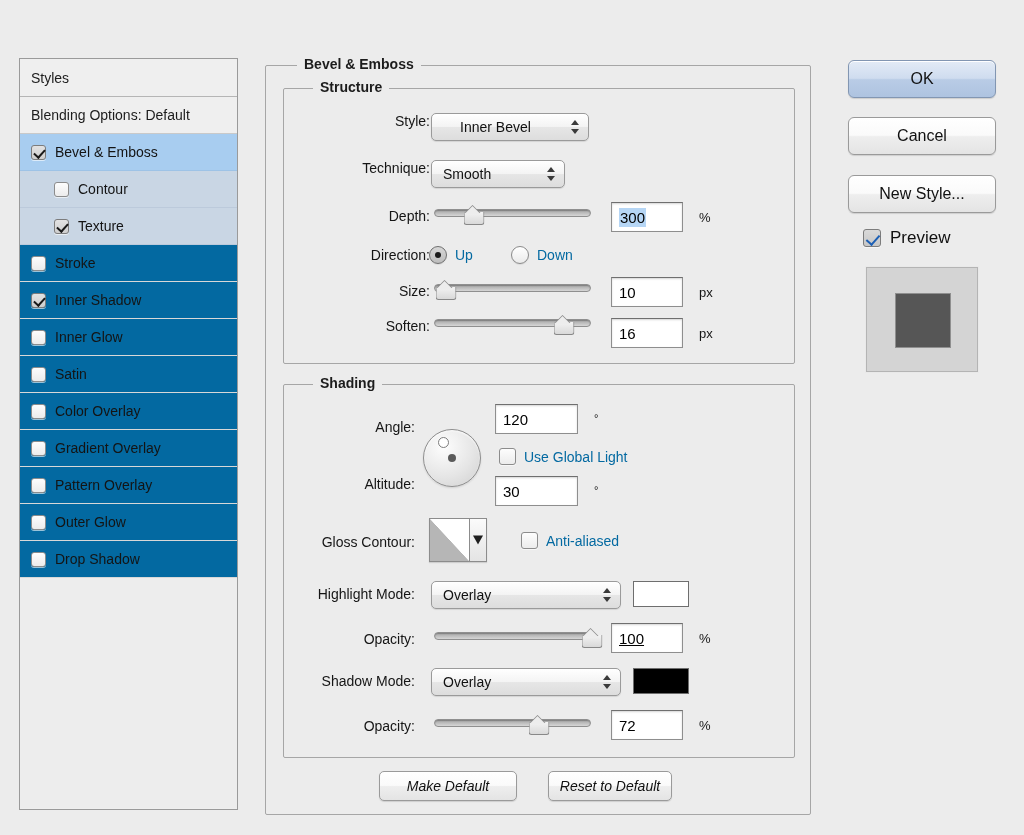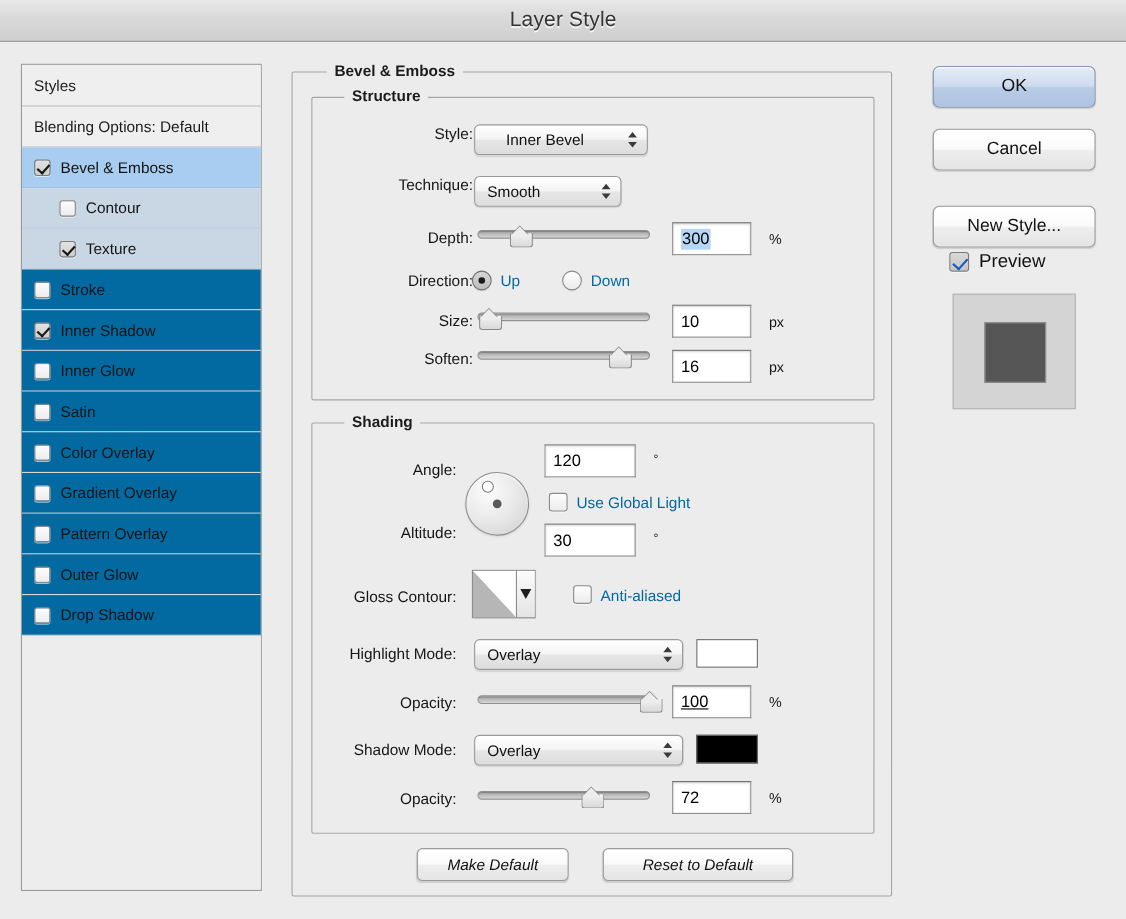--- a/index.html
+++ b/index.html
@@ -358,21 +358,21 @@
   }
   .btn.default {
     background: linear-gradient(to bottom, #e3ebf6 0%, #cfdcef 48%, #b9cce6 52%, #aec3e0 100%);
     border-color: #8296b2;
   }
   .btn.small { font-size: 14px; border-radius: 5px; font-style: italic; }
 
   
   #btn-ok      { left: 848px; top: 60px;  width: 148px; height: 38px; }
   #btn-cancel  { left: 848px; top: 117px; width: 148px; height: 38px; }
-  #btn-newstyle{ left: 848px; top: 187px; width: 148px; height: 38px; }
+  #btn-newstyle{ left: 848px; top: 175px; width: 148px; height: 38px; }
 
   .preview-check {
     position: absolute;
     left: 863px; top: 228px;
     display: flex;
     align-items: center;
   }
   .preview-check .label { font-size: 17px; color: #111; margin-left: 9px; }
   .preview-check .cb { width: 18px; height: 18px; flex: 0 0 18px; }
   .preview-check .cb.checked::after { left: 5px; top: 2px; width: 6px; height: 11px; }
@@ -388,30 +388,27 @@
   .preview-thumb .square {
     position: absolute;
     left: 28px; top: 25px;
     width: 56px; height: 55px;
     background: #565656;
     border: 1px solid #8f8f8f;
   }
 
   
   #btn-make-default  { left: 379px; top: 771px; width: 138px; height: 30px; }
-  #btn-reset-default { left: 548px; top: 771px; width: 173px; height: 30px; }
+  #btn-reset-default { left: 548px; top: 771px; width: 124px; height: 30px; }
 </style>
 </head>
 <body>
 
 <div id="dialog">
 
-  <div class="titlebar">
-    <div class="titlebar-text">Layer Style</div>
-  </div>
 
   <div class="sidebar">
     <div class="sidebar-header">Styles</div>
     <div class="sidebar-blending">Blending Options: Default</div>
     <div class="style-list" id="style-list">
         <div class="style-row selected">
           <span class="cb checked"></span>
           <span class="label">Bevel &amp; Emboss</span>
         </div>
         <div class="style-row sub">

